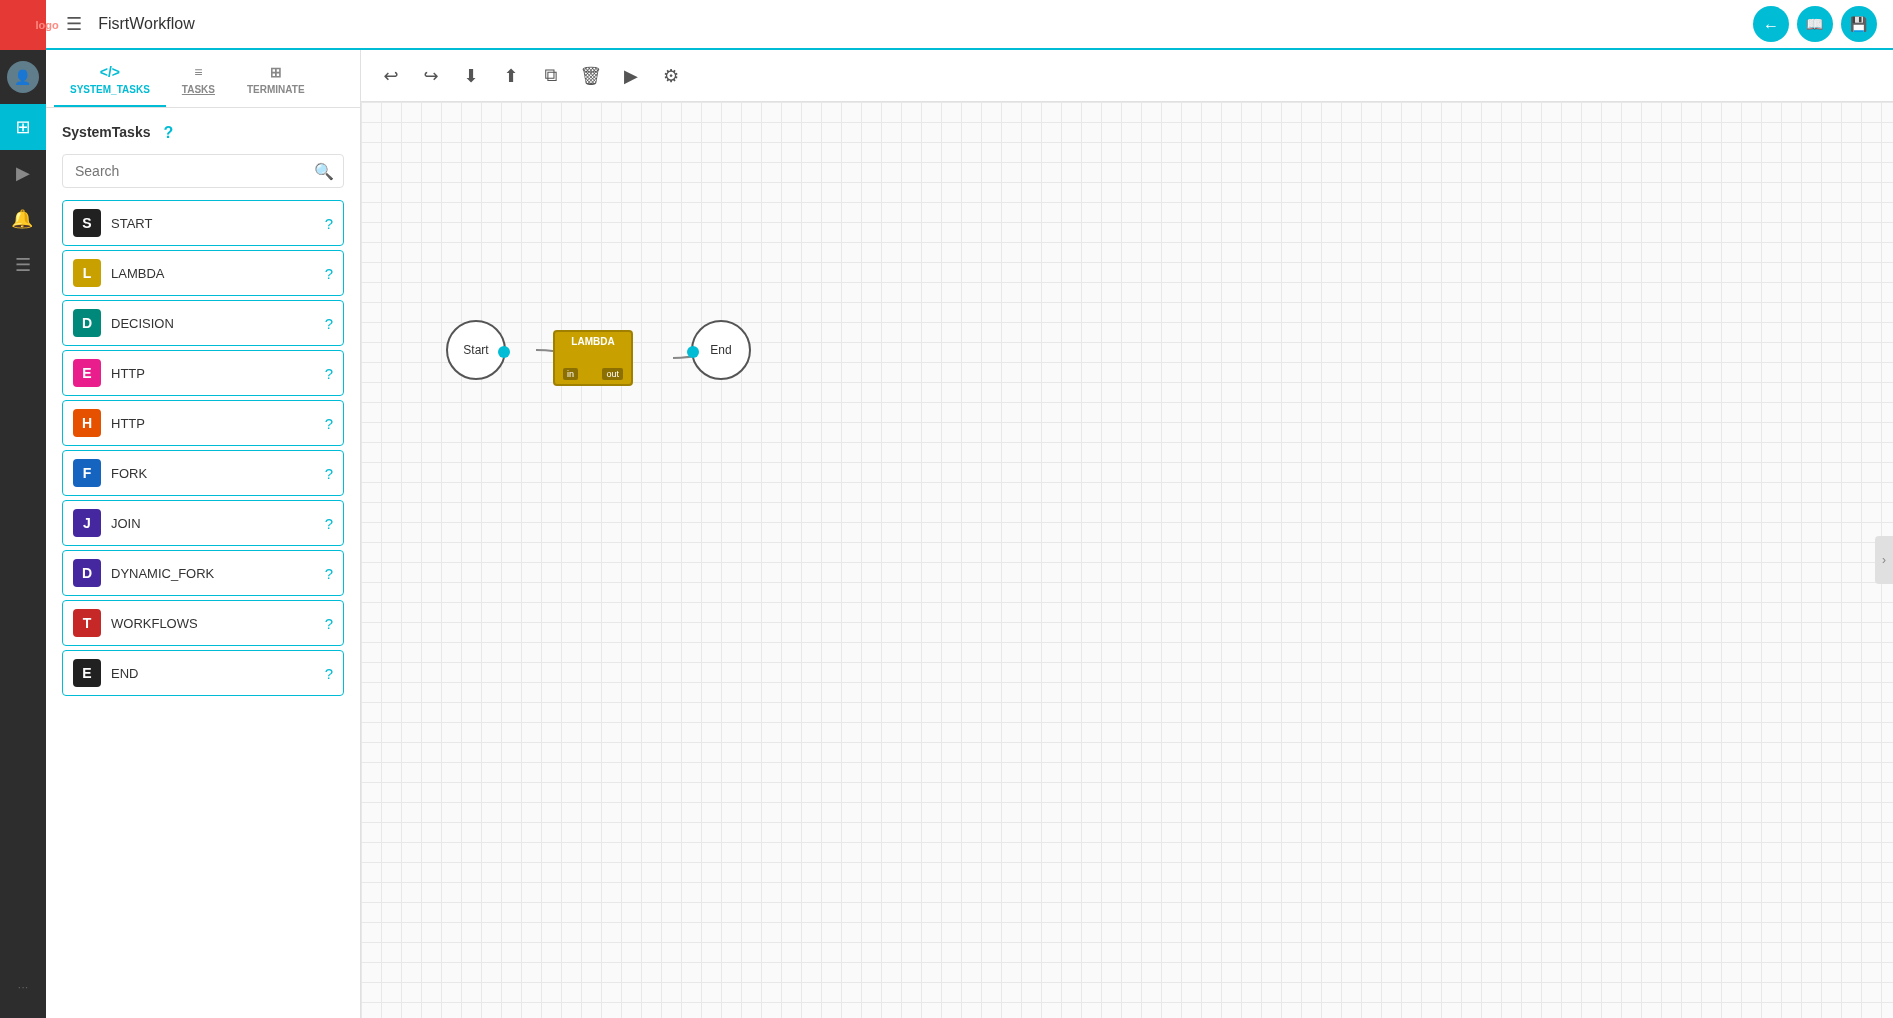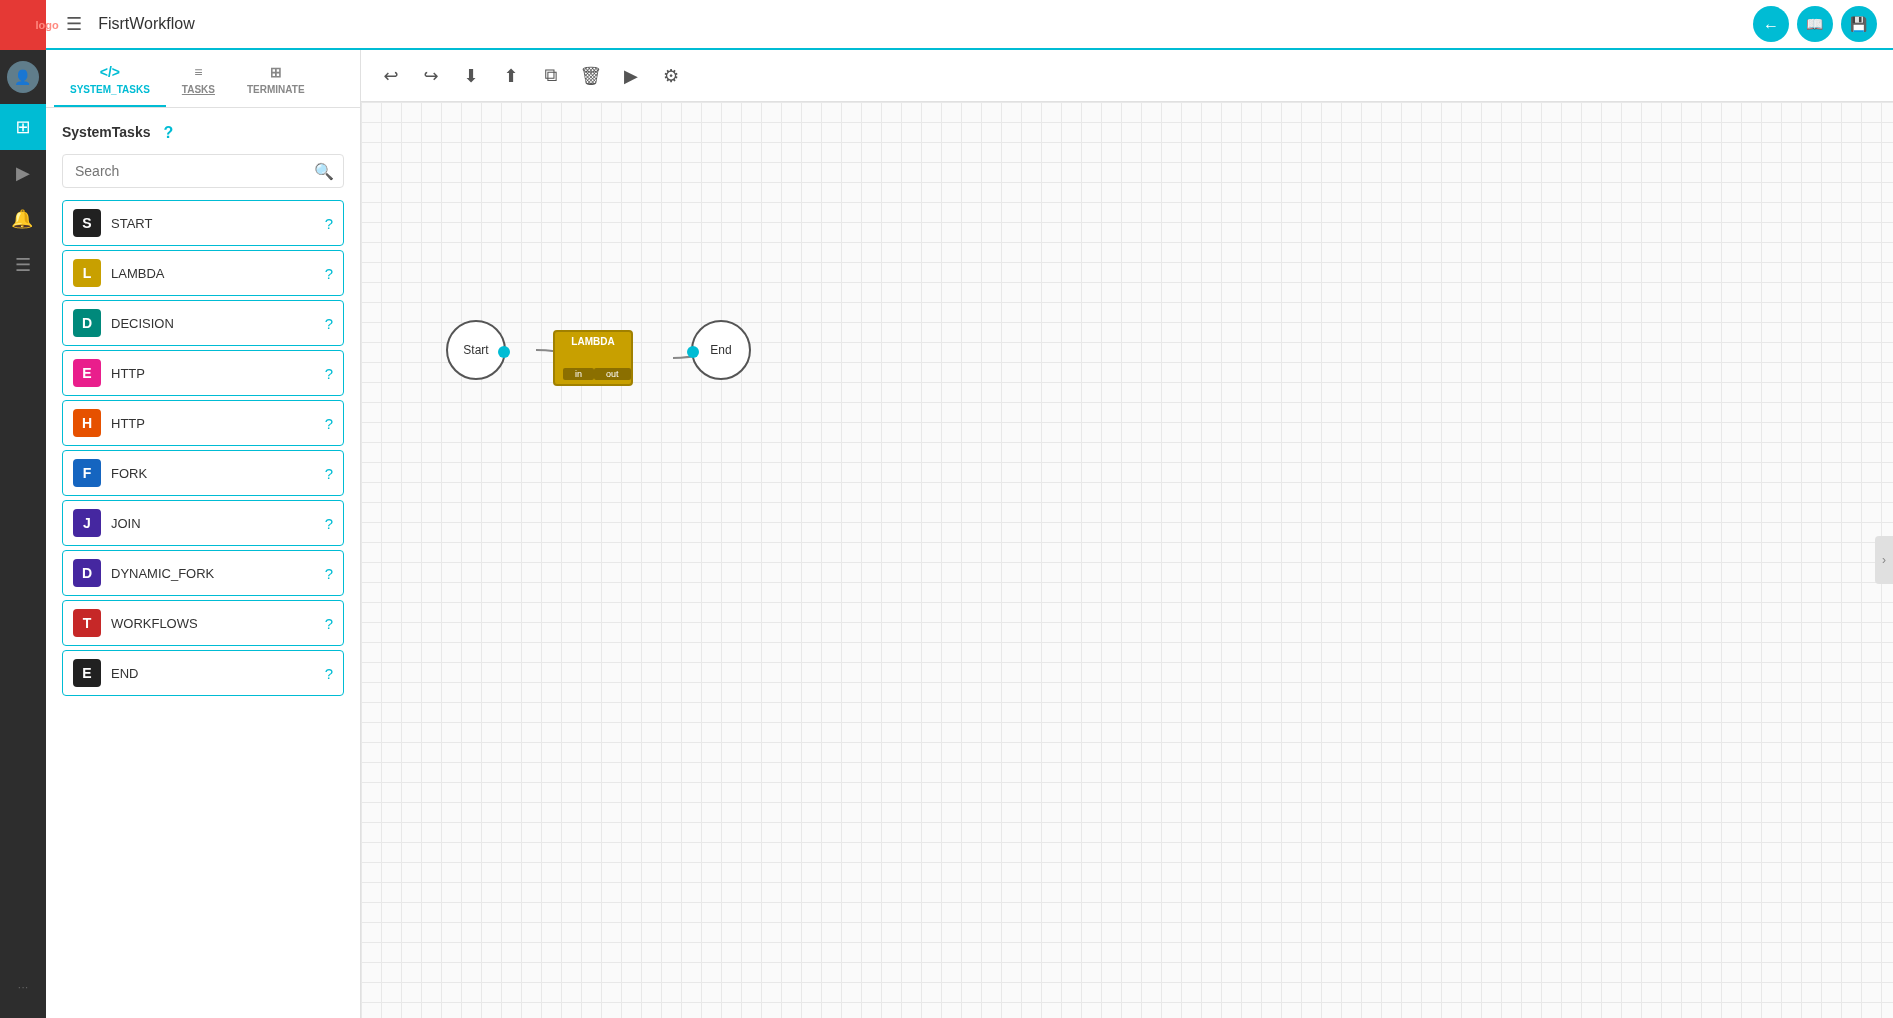--- a/index.html
+++ b/index.html
@@ -313,21 +313,21 @@
     .node-task-ports {
       display: flex;
       justify-content: space-between;
       width: 100%;
       padding: 0 8px 4px;
     }
     .task-port-label {
       font-size: 9px;
       color: #fff;
       background: rgba(0,0,0,0.3);
-      padding: 1px 12px;
+      padding: 1px 4px;
       border-radius: 2px;
     }
 
     
     .connections-svg {
       position: absolute;
       top: 0; left: 0;
       width: 100%;
       height: 100%;
       pointer-events: none;

